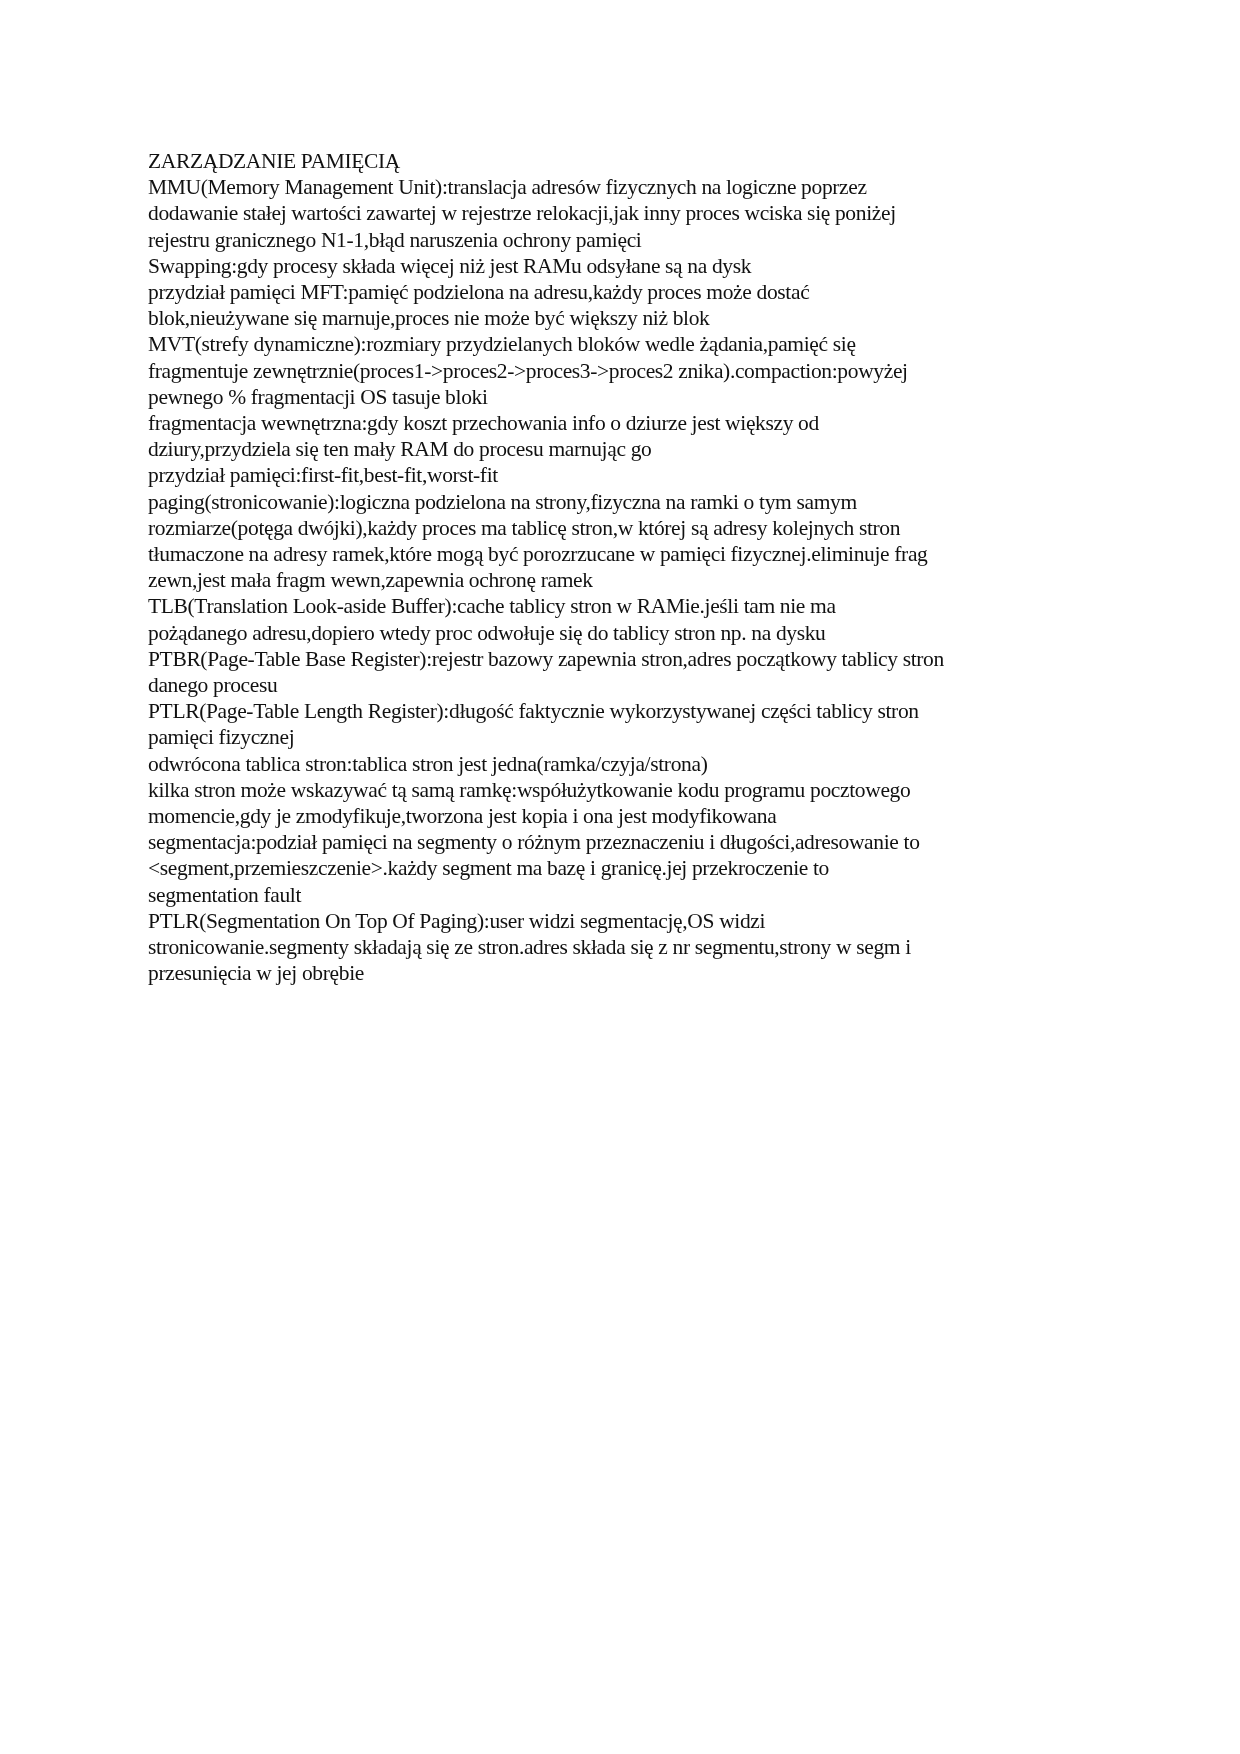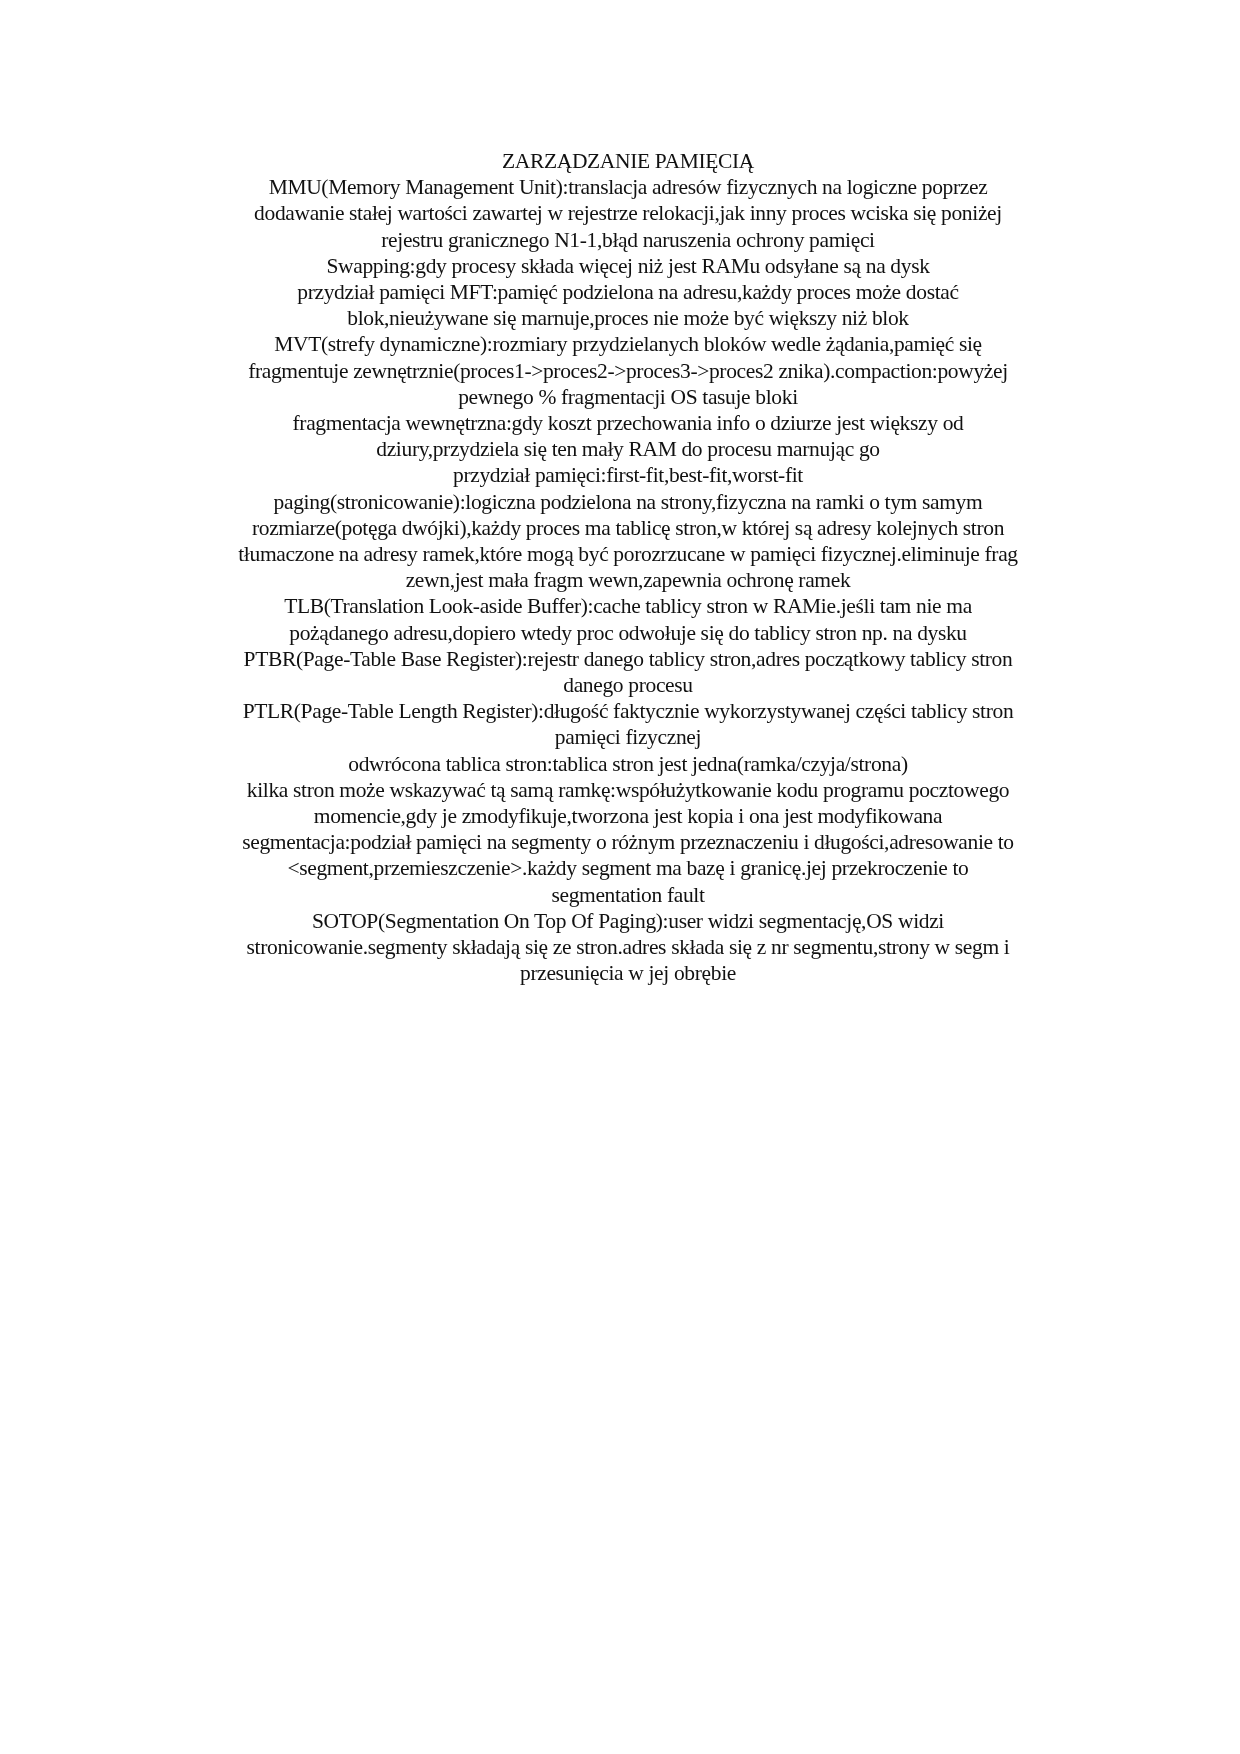--- a/index.html
+++ b/index.html
@@ -28,21 +28,20 @@
       width: 960px;
       font-family: "Liberation Serif", "DejaVu Serif", serif;
       font-size: 21.5px;
       line-height: 26.2px;
       color: #111111;
       letter-spacing: -0.35px;
     }
     .line {
       white-space: nowrap;
       display: block;
-      text-align: center;
     }
   </style>
 </head>
 <body>
 
 <div class="page">
   <div class="content">
     <span class="line">ZARZĄDZANIE PAMIĘCIĄ</span>
     <span class="line">MMU(Memory Management Unit):translacja adresów fizycznych na logiczne poprzez</span>
     <span class="line">dodawanie stałej wartości zawartej w rejestrze relokacji,jak inny proces wciska się poniżej</span>
@@ -55,27 +54,27 @@
     <span class="line">pewnego % fragmentacji OS tasuje bloki</span>
     <span class="line">fragmentacja wewnętrzna:gdy koszt przechowania info o dziurze jest większy od</span>
     <span class="line">dziury,przydziela się ten mały RAM do procesu marnując go</span>
     <span class="line">przydział pamięci:first-fit,best-fit,worst-fit</span>
     <span class="line">paging(stronicowanie):logiczna podzielona na strony,fizyczna na ramki o tym samym</span>
     <span class="line">rozmiarze(potęga dwójki),każdy proces ma tablicę stron,w której są adresy kolejnych stron</span>
     <span class="line">tłumaczone na adresy ramek,które mogą być porozrzucane w pamięci fizycznej.eliminuje frag</span>
     <span class="line">zewn,jest mała fragm wewn,zapewnia ochronę ramek</span>
     <span class="line">TLB(Translation Look-aside Buffer):cache tablicy stron w RAMie.jeśli tam nie ma</span>
     <span class="line">pożądanego adresu,dopiero wtedy proc odwołuje się do tablicy stron np. na dysku</span>
-    <span class="line">PTBR(Page-Table Base Register):rejestr danego tablicy stron,adres początkowy tablicy stron</span>
+    <span class="line">PTBR(Page-Table Base Register):rejestr bazowy zapewnia stron,adres początkowy tablicy stron</span>
     <span class="line">danego procesu</span>
     <span class="line">PTLR(Page-Table Length Register):długość faktycznie wykorzystywanej części tablicy stron</span>
     <span class="line">pamięci fizycznej</span>
     <span class="line">odwrócona tablica stron:tablica stron jest jedna(ramka/czyja/strona)</span>
     <span class="line">kilka stron może wskazywać tą samą ramkę:współużytkowanie kodu programu pocztowego</span>
     <span class="line">momencie,gdy je zmodyfikuje,tworzona jest kopia i ona jest modyfikowana</span>
     <span class="line">segmentacja:podział pamięci na segmenty o różnym przeznaczeniu i długości,adresowanie to</span>
     <span class="line">&lt;segment,przemieszczenie&gt;.każdy segment ma bazę i granicę.jej przekroczenie to</span>
     <span class="line">segmentation fault</span>
-    <span class="line">SOTOP(Segmentation On Top Of Paging):user widzi segmentację,OS widzi</span>
+    <span class="line">PTLR(Segmentation On Top Of Paging):user widzi segmentację,OS widzi</span>
     <span class="line">stronicowanie.segmenty składają się ze stron.adres składa się z nr segmentu,strony w segm i</span>
     <span class="line">przesunięcia w jej obrębie</span>
   </div>
 </div>
 
 </body></html>

